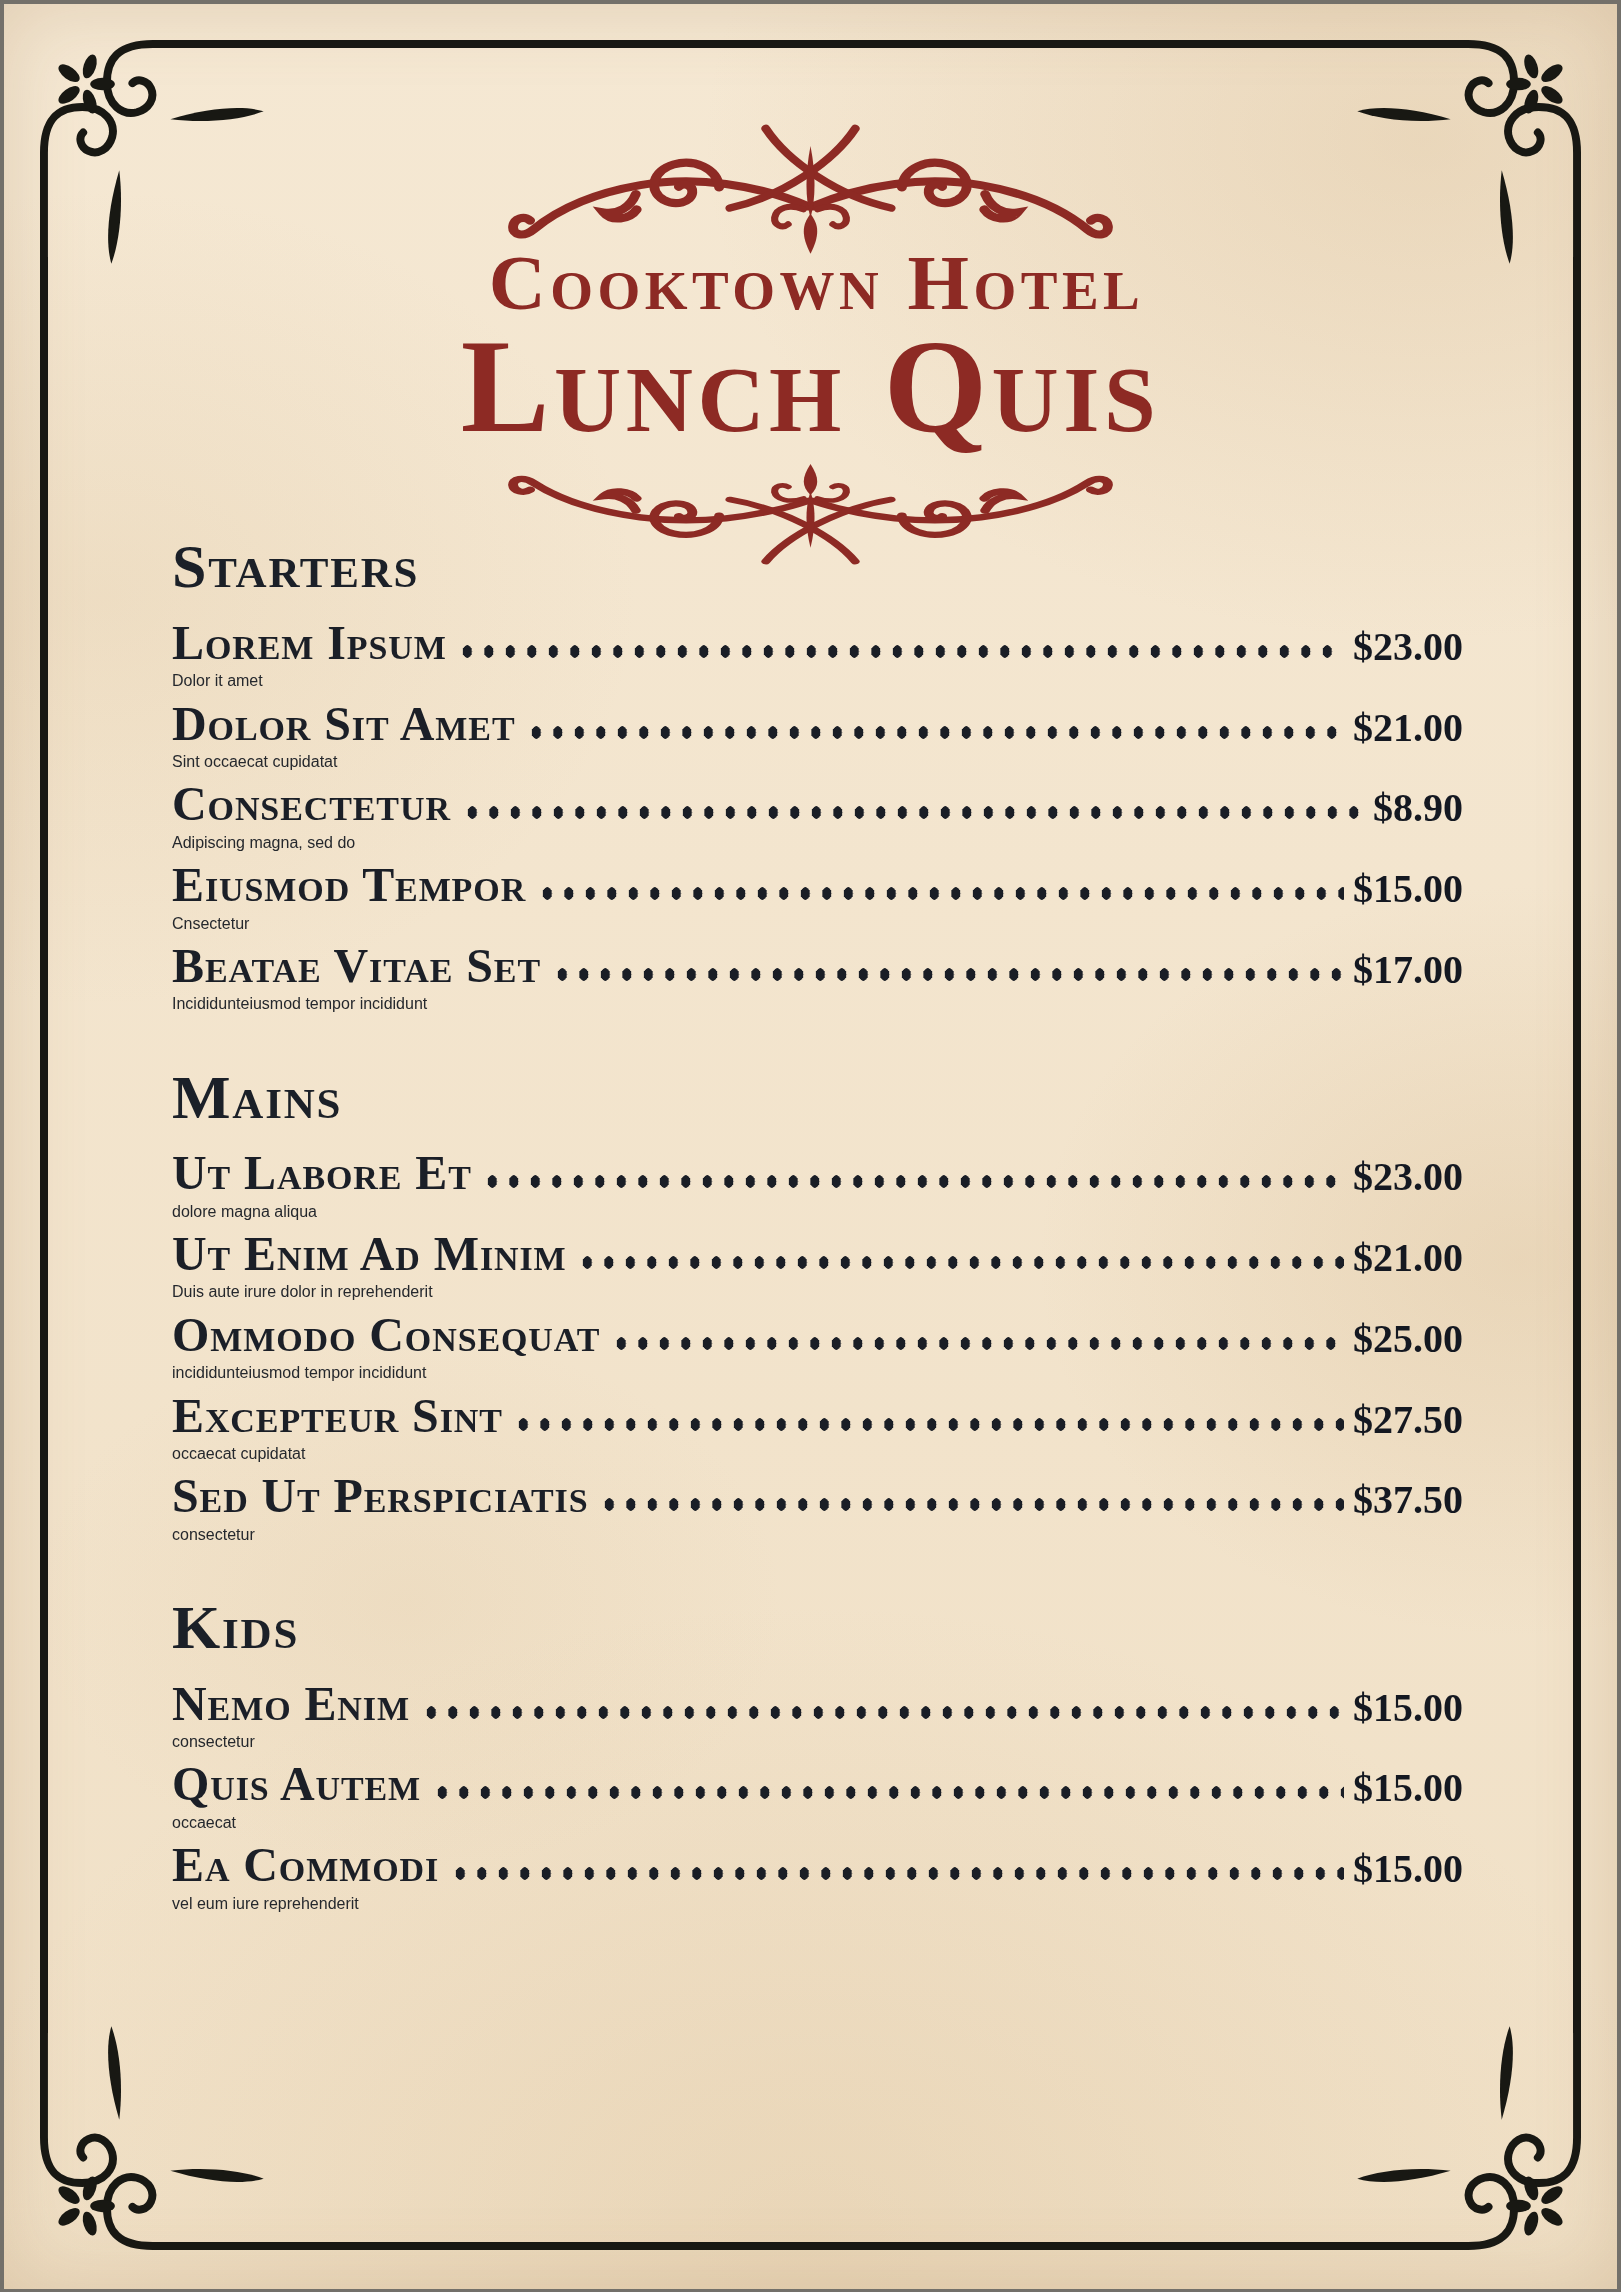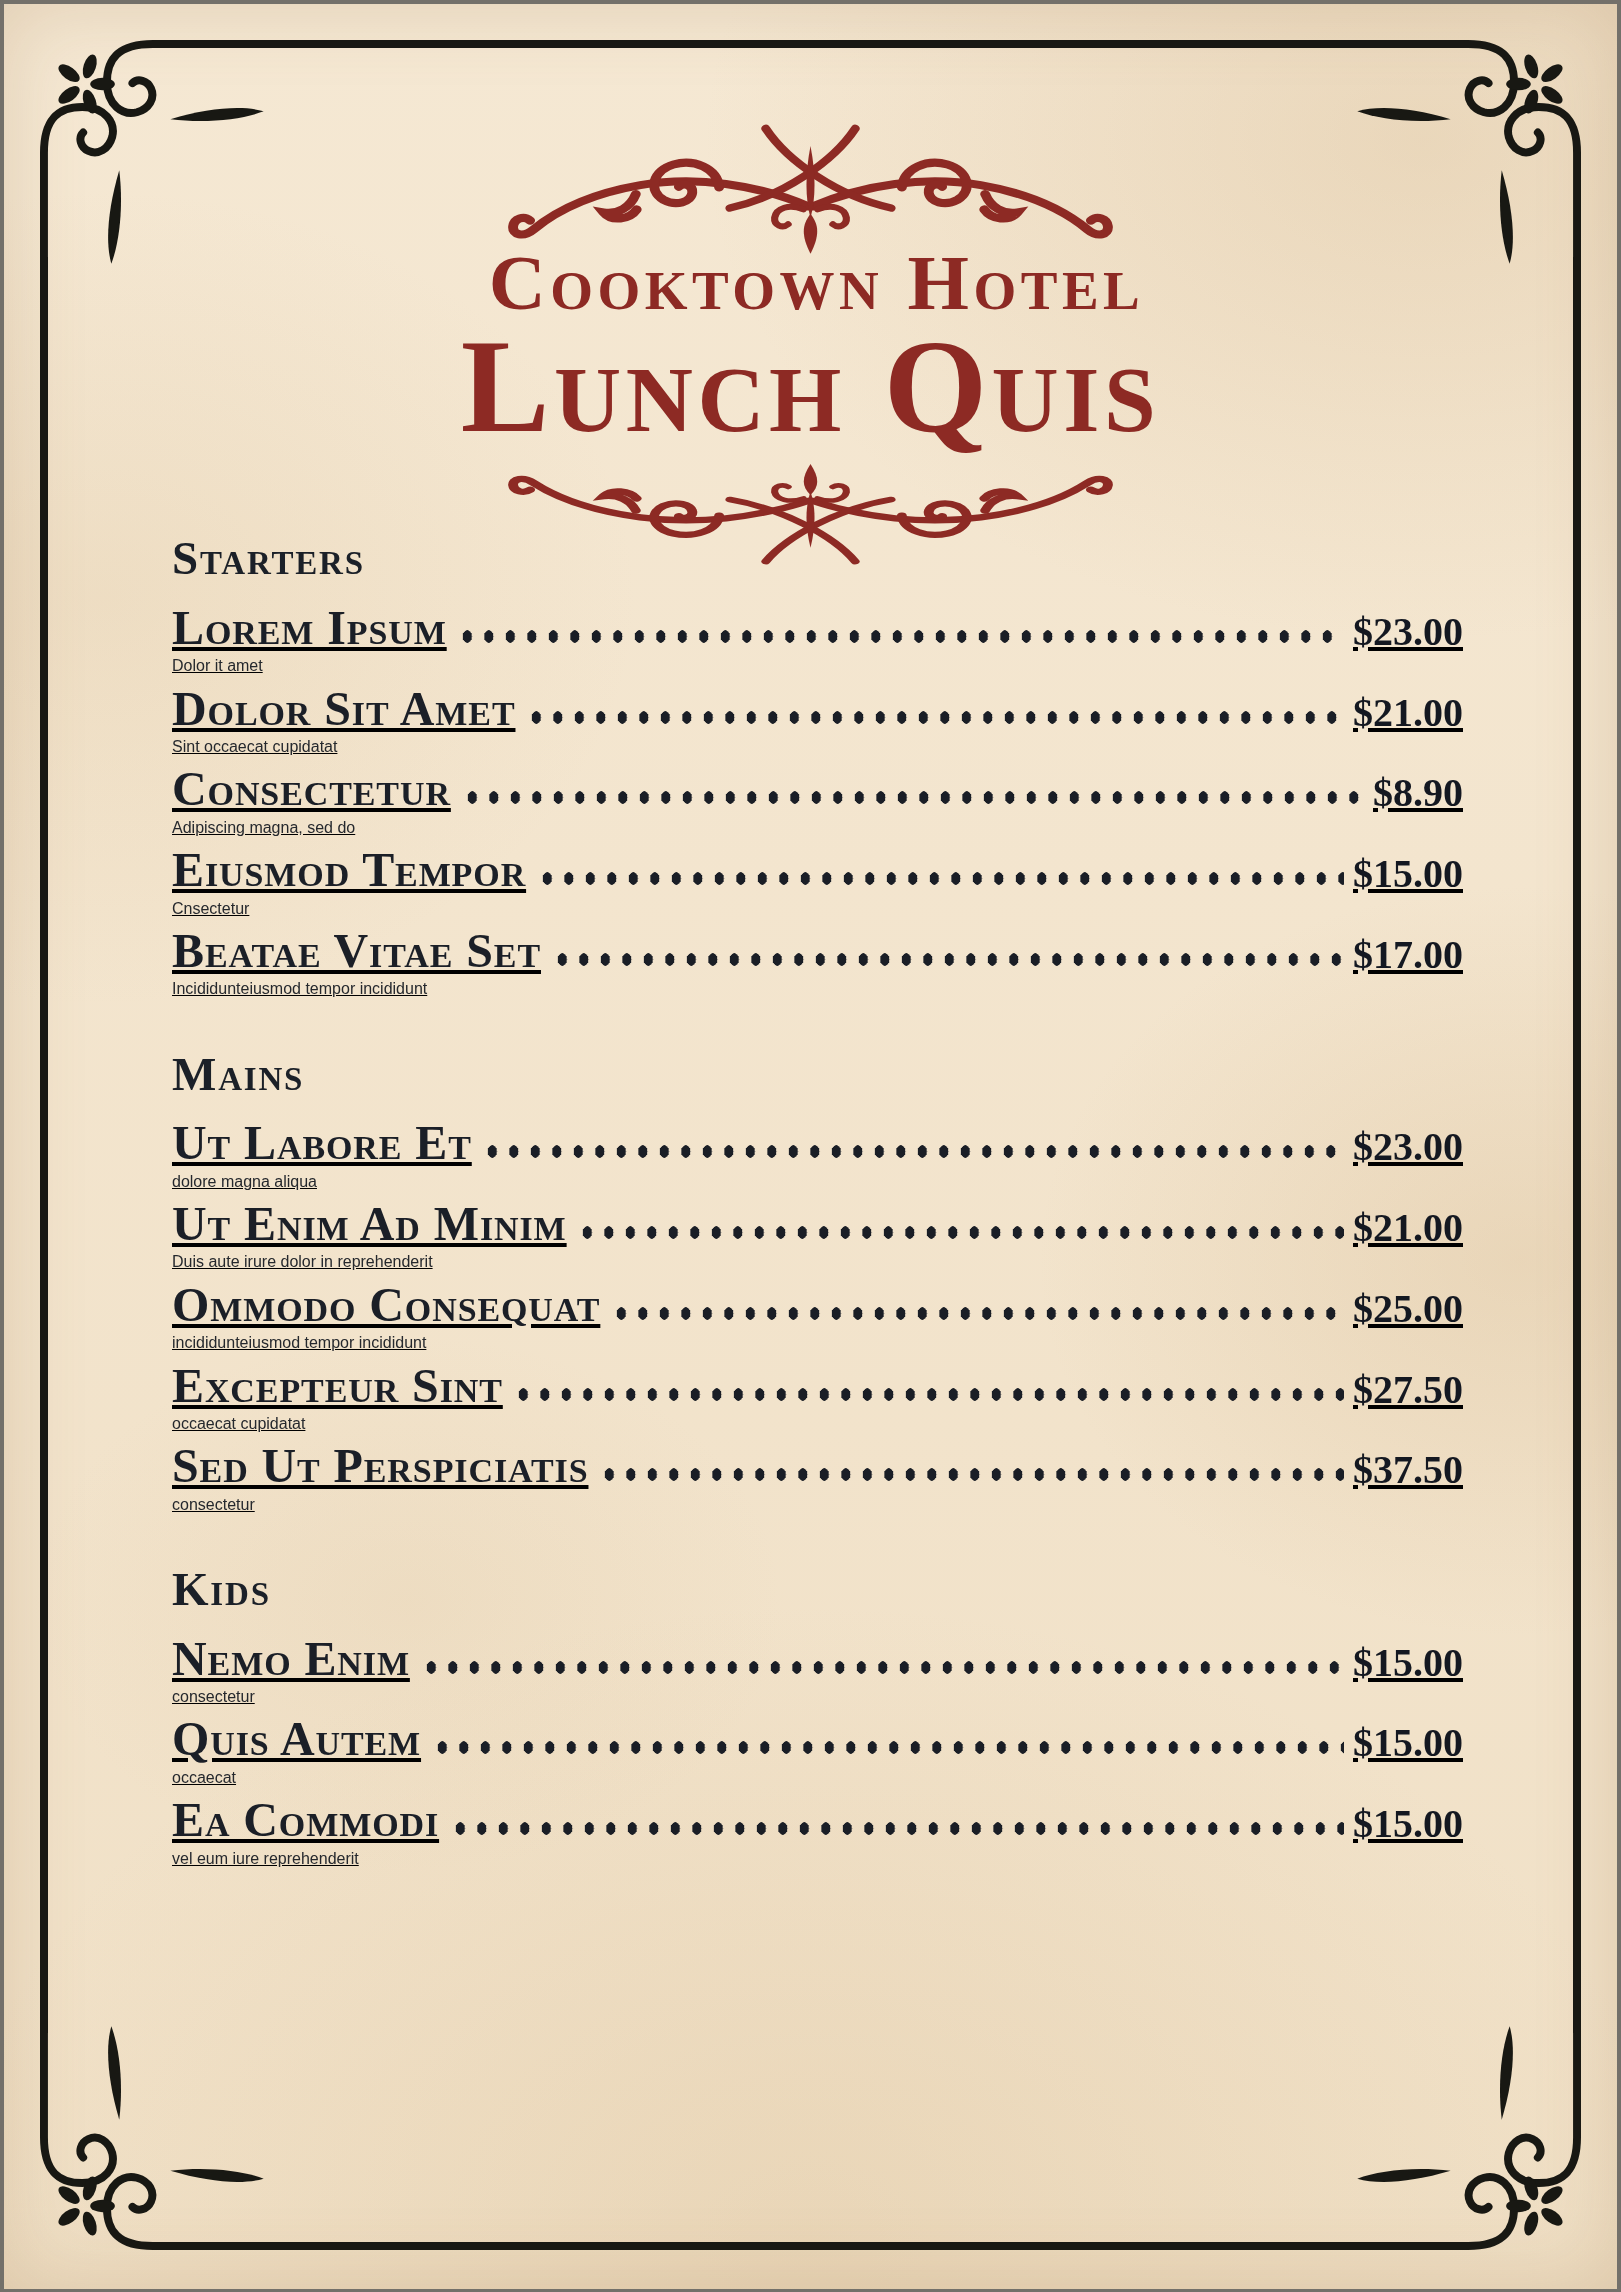--- a/index.html
+++ b/index.html
@@ -49,24 +49,24 @@
   }
   .title2{
     margin:-1.8px 0 3.6px;font-weight:700;font-size:133px;line-height:1;
     font-variant:small-caps;letter-spacing:4.5px;color:var(--red);
   }
   
   .menu{position:relative;margin:-30px 154px 0 168px;}
   .section{margin-top:0;}
   .section + .section{margin-top:52px;}
   .section-heading{
-    margin:0 0 21.5px 0;font-weight:700;font-size:47px;line-height:1;
+    margin:0 0 21.5px 0;font-weight:700;font-size:62px;line-height:1;
     font-variant:small-caps;letter-spacing:1.8px;color:#1b2028;
   }
-  .item{margin-bottom:9px;text-decoration:underline;}
+  .item{margin-bottom:9px;}
   .row{display:flex;align-items:flex-end;}
   .iname{
     font-weight:700;font-size:48px;line-height:1;white-space:nowrap;
     font-variant:small-caps;letter-spacing:0.9px;color:#1b1f27;
   }
   .leader{
     flex:1 1 auto;height:16px;margin:0 9px 8px 10.7px;
     background-image:radial-gradient(4.9px 6.3px at 10.3px 8.5px, var(--ink) 96%, rgba(0,0,0,0) 100%);
     background-size:21.5px 16px;background-repeat:repeat-x;background-position:left bottom;
   }

